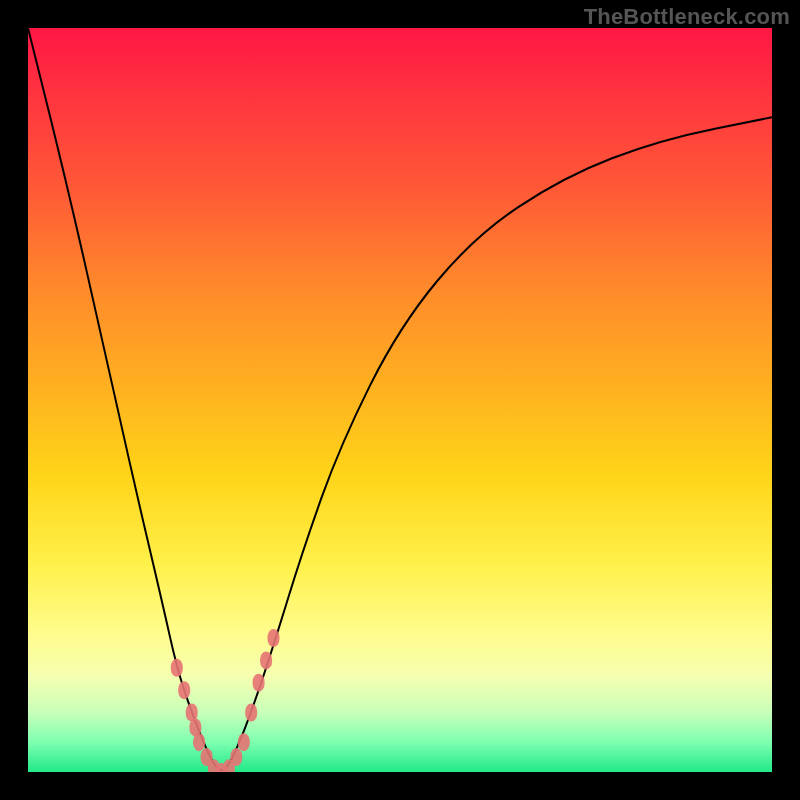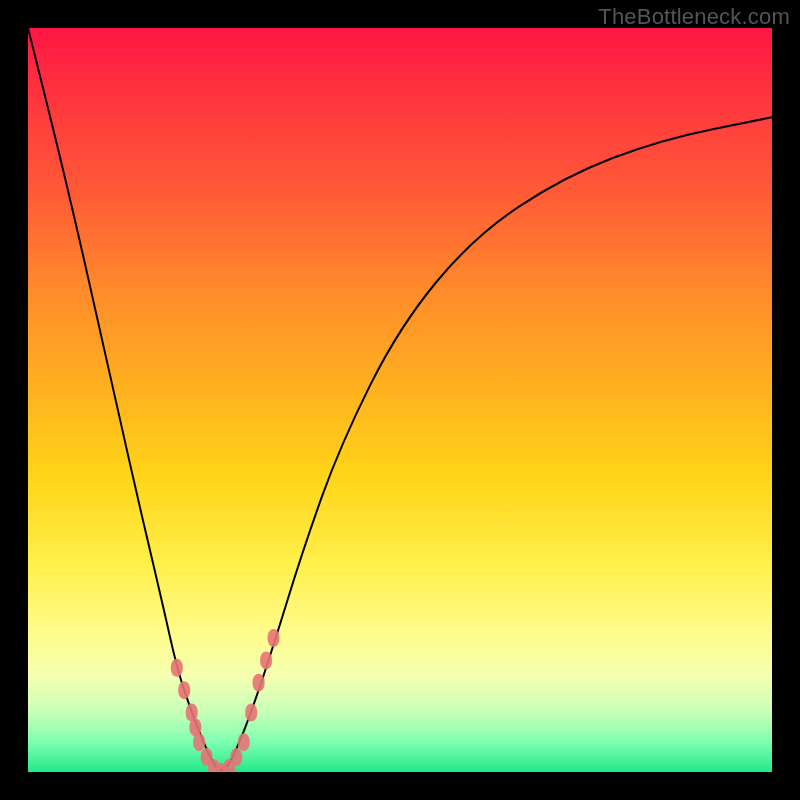--- a/index.html
+++ b/index.html
@@ -35,21 +35,21 @@
       #c8ffb8 92%,
       #7dffb0 96%,
       #22e88a 100%);
   }
   .watermark {
     position: absolute;
     top: 4px;
     right: 10px;
     color: #555;
     font-size: 22px;
-    font-weight: 400;
+    font-weight: 700;
     letter-spacing: 0.2px;
     user-select: none;
   }
   svg.curve {
     position: absolute;
     left: 0;
     top: 0;
     width: 744px;
     height: 744px;
   }

